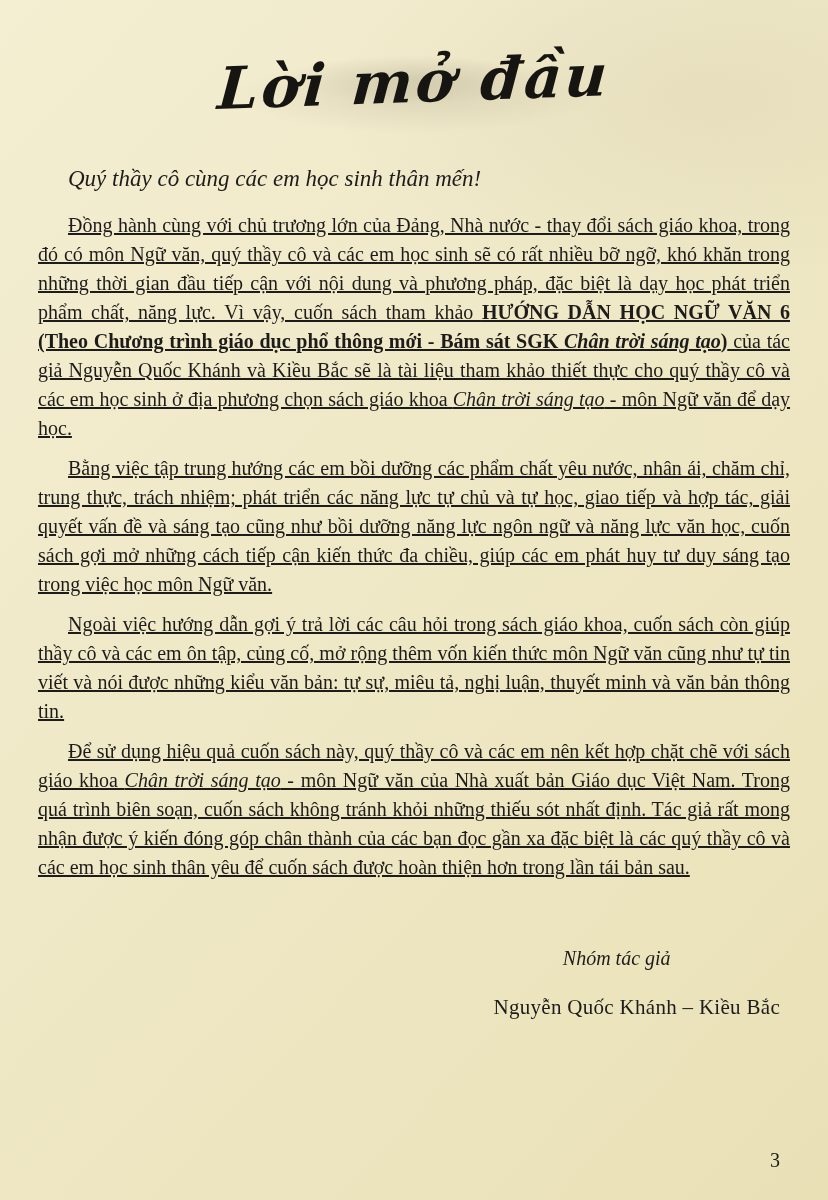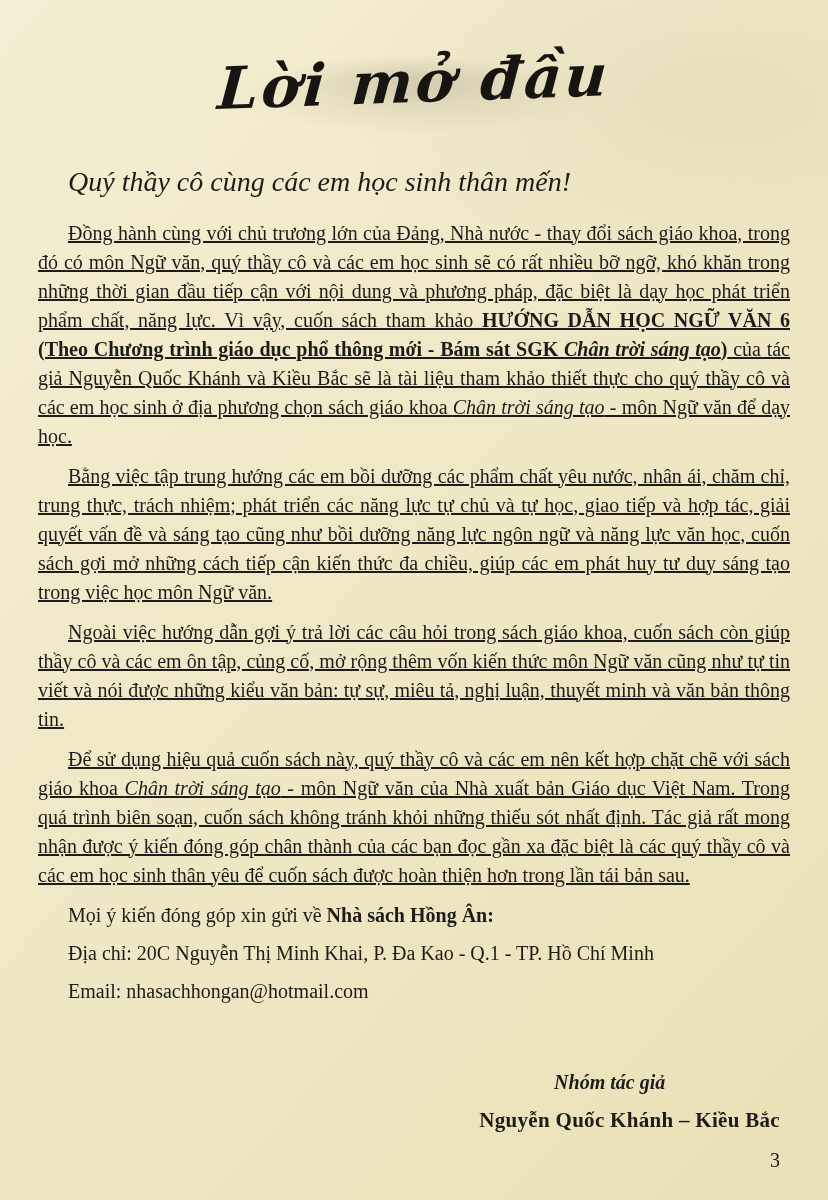--- a/index.html
+++ b/index.html
@@ -43,21 +43,21 @@
   }
   .body-text {
     margin-top: 46px;
     font-size: 20px;
     line-height: 1.45;
   }
   .greeting {
     font-style: italic;
     padding-left: 30px;
     margin-bottom: 16px;
-    font-size: 28px;
+    font-size: 23px;
   }
   .para {
     text-align: justify;
     text-indent: 30px;
     margin-bottom: 11px;
     text-decoration: underline;
   }
   .b  { font-weight: bold; }
   .i  { font-style: italic; }
   .bi { font-weight: bold; font-style: italic; }
@@ -69,26 +69,26 @@
     margin-top: 16px;
   }
   .signature {
     margin-top: 62px;
     padding-right: 10px;
     text-align: right;
   }
   .sig-inner { display: inline-block; text-align: center; }
   .sig-group {
     font-style: italic;
-    font-weight: bold;
+    font-weight: normal;
     font-size: 20px;
-    margin-bottom: 8px;
+    margin-bottom: 19px;
   }
   .sig-authors {
-    font-weight: bold;
+    font-weight: normal;
     font-size: 21px;
     letter-spacing: 0.3px;
     margin-left: 40px;
   }
   .page-number {
     position: absolute;
     right: 48px;
     bottom: 28px;
     font-size: 20px;
   }
@@ -107,25 +107,20 @@
     <p class="greeting">Quý thầy cô cùng các em học sinh thân mến!</p>
 
     <p class="para"><span>Đồng hành cùng với chủ trương lớn của Đảng, Nhà nước - thay đổi sách giáo khoa, trong đó có môn Ngữ văn, quý thầy cô và các em học sinh sẽ có rất nhiều bỡ ngỡ, khó khăn trong những thời gian đầu tiếp cận với nội dung và phương pháp, đặc biệt là dạy học phát triển phẩm chất, năng lực. Vì vậy, cuốn sách tham khảo </span><span class="b">HƯỚNG DẪN HỌC NGỮ VĂN 6 (Theo Chương trình giáo dục phổ thông mới - Bám sát SGK </span><span class="bi">Chân trời sáng tạo</span><span class="b">)</span><span> của tác giả Nguyễn Quốc Khánh và Kiều Bắc sẽ là tài liệu tham khảo thiết thực cho quý thầy cô và các em học sinh ở địa phương chọn sách giáo khoa </span><span class="i">Chân trời sáng tạo</span><span> - môn Ngữ văn để dạy học.</span></p>
 
     <p class="para">Bằng việc tập trung hướng các em bồi dưỡng các phẩm chất yêu nước, nhân ái, chăm chỉ, trung thực, trách nhiệm; phát triển các năng lực tự chủ và tự học, giao tiếp và hợp tác, giải quyết vấn đề và sáng tạo cũng như bồi dưỡng năng lực ngôn ngữ và năng lực văn học, cuốn sách gợi mở những cách tiếp cận kiến thức đa chiều, giúp các em phát huy tư duy sáng tạo trong việc học môn Ngữ văn.</p>
 
     <p class="para">Ngoài việc hướng dẫn gợi ý trả lời các câu hỏi trong sách giáo khoa, cuốn sách còn giúp thầy cô và các em ôn tập, củng cố, mở rộng thêm vốn kiến thức môn Ngữ văn cũng như tự tin viết và nói được những kiểu văn bản: tự sự, miêu tả, nghị luận, thuyết minh và văn bản thông tin.</p>
 
     <p class="para"><span>Để sử dụng hiệu quả cuốn sách này, quý thầy cô và các em nên kết hợp chặt chẽ với sách giáo khoa </span><span class="i">Chân trời sáng tạo</span><span> - môn Ngữ văn của Nhà xuất bản Giáo dục Việt Nam. Trong quá trình biên soạn, cuốn sách không tránh khỏi những thiếu sót nhất định. Tác giả rất mong nhận được ý kiến đóng góp chân thành của các bạn đọc gần xa đặc biệt là các quý thầy cô và các em học sinh thân yêu để cuốn sách được hoàn thiện hơn trong lần tái bản sau.</span></p>
 
-    <div class="contact">
-      <p class="contact-line"><span>Mọi ý kiến đóng góp xin gửi về </span><span class="b">Nhà sách Hồng Ân</span><span class="b">:</span></p>
-      <p class="contact-line">Địa chỉ: 20C Nguyễn Thị Minh Khai, P. Đa Kao - Q.1 - TP. Hồ Chí Minh</p>
-      <p class="contact-line">Email: nhasachhongan@hotmail.com</p>
-    </div>
 
 
     <div class="signature">
       <div class="sig-inner">
         <div class="sig-group">Nhóm tác giả</div>
         <div class="sig-authors">Nguyễn Quốc Khánh – Kiều Bắc</div>
       </div>
     </div>
 
   </div>

